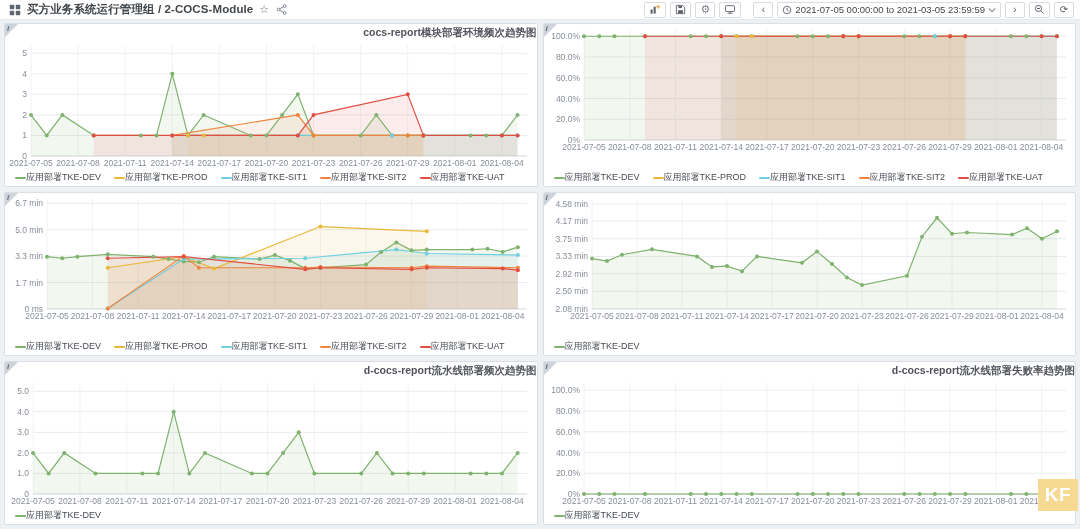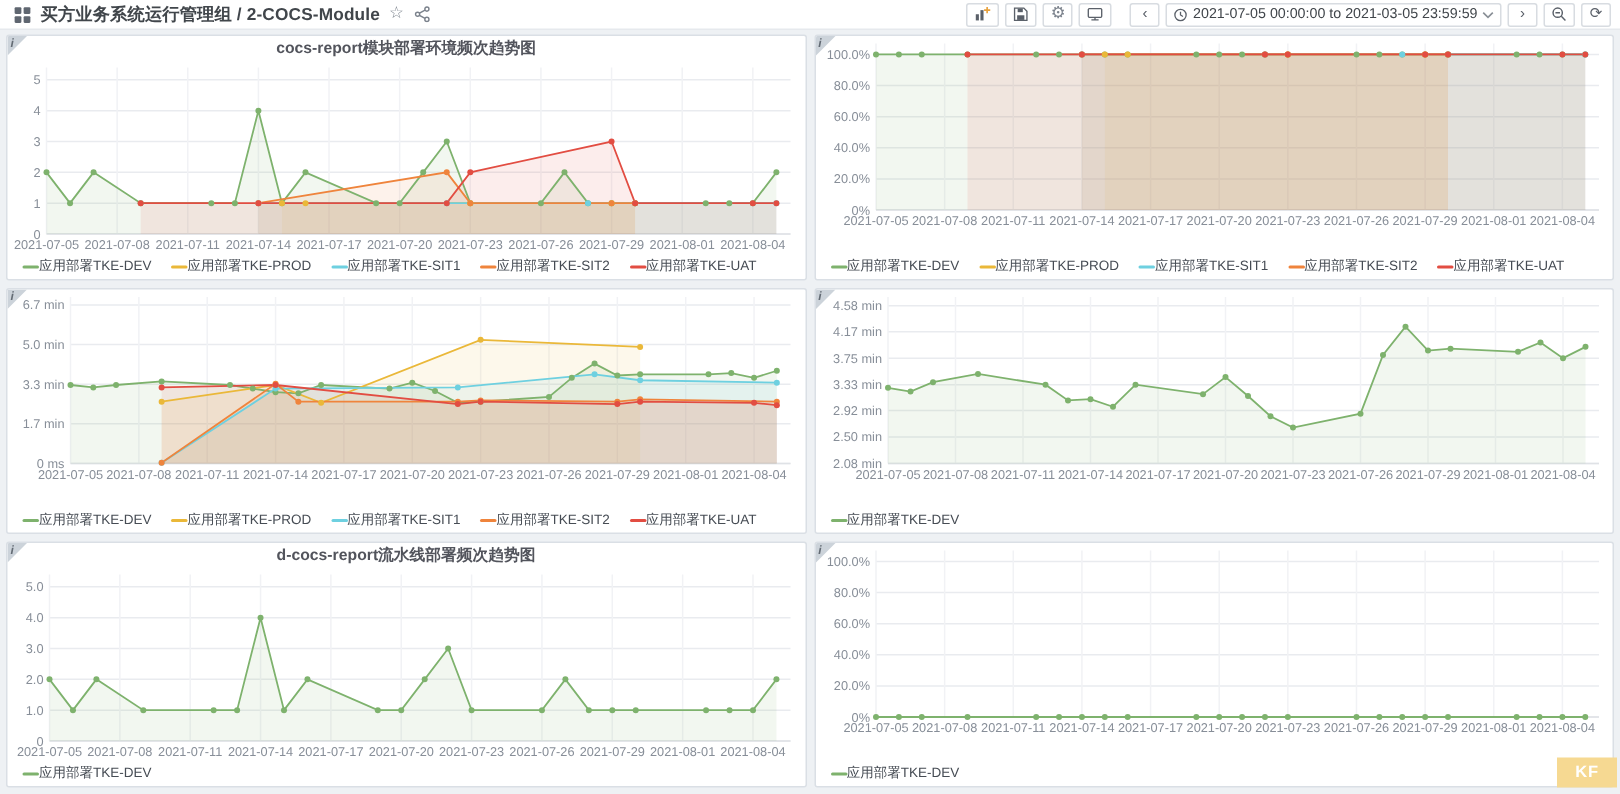--- a/index.html
+++ b/index.html
@@ -22,32 +22,32 @@
   .sep { width:4px; }
 
   
   .grid { display:grid; grid-template-columns:1fr 1fr; grid-template-rows:164px 164px 164px;
           gap:5px; padding:3px 4px 4px 4px; }
   .panel { background:#fff; border:1px solid #dadfe5; border-radius:2px; position:relative;
            display:flex; flex-direction:column; overflow:hidden; }
   .corner { position:absolute; top:0; left:0; width:0; height:0;
             border-top:13px solid #ccd3da; border-right:13px solid transparent; z-index:2; cursor:pointer; }
   .corner span { position:absolute; top:-13px; left:2px; font-size:8px; color:#636b74; font-style:italic; font-weight:700; }
-  .ptitle { height:16px; line-height:16px; text-align:center; font-size:10.5px; font-weight:600;
+  .ptitle { height:16px; line-height:16px; text-align:right; font-size:10.5px; font-weight:600;
             color:#52545c; cursor:pointer; flex:none; }
   .chart { flex:1 1 auto; min-height:0; cursor:crosshair; }
   .legend { flex:none; height:17px; display:flex; align-items:center; gap:13px; padding:0 10px;
             border-top:0; }
   .li { display:inline-flex; align-items:center; gap:0; font-size:9px; color:#464c54; cursor:pointer; white-space:nowrap; }
   .li i { width:11px; height:2px; border-radius:1px; display:inline-block; }
 
   
-  .wm { position:absolute; right:2px; bottom:4px; width:40px; height:20px; z-index:5;
+  .wm { position:absolute; right:2px; bottom:18px; width:40px; height:32px; z-index:5;
         display:flex; align-items:center; justify-content:center;
-        font-weight:700; font-size:11px; color:#ffffff; letter-spacing:.5px; }
+        font-weight:700; font-size:19px; color:#ffffff; letter-spacing:.5px; }
 
   svg text { font-family:"Liberation Sans","DejaVu Sans",sans-serif; }
 </style>
 </head>
 <body>
 
 <div class="topbar">
   <div class="tb-left">
     <span class="icon-sm">
       <svg width="12" height="12" viewBox="0 0 16 16" fill="#5f6670">
@@ -631,20 +631,21 @@
           <i style="background: rgb(126, 178, 109);"></i>
           <span>应用部署TKE-DEV</span>
         </span>
       </div>
   </div>
 
   <div class="panel">
     <div class="corner">
         <span>i</span>
       </div>
+    <div class="ptitle">d-cocs-report流水线部署失败率趋势图</div>
     <div class="chart"><svg width="532" height="129">
           <line x1="40" y1="116" x2="522" y2="116" stroke="#e9ebef" stroke-width="1"></line>
           <text x="36" y="119" text-anchor="end" font-size="8.5" fill="#878e98">0%</text>
           <line x1="40" y1="95.25233644859813" x2="522" y2="95.25233644859813" stroke="#e9ebef" stroke-width="1"></line>
           <text x="36" y="98.25233644859813" text-anchor="end" font-size="8.5" fill="#878e98">20.0%</text>
           <line x1="40" y1="74.50467289719626" x2="522" y2="74.50467289719626" stroke="#e9ebef" stroke-width="1"></line>
           <text x="36" y="77.50467289719626" text-anchor="end" font-size="8.5" fill="#878e98">40.0%</text>
           <line x1="40" y1="53.7570093457944" x2="522" y2="53.7570093457944" stroke="#e9ebef" stroke-width="1"></line>
           <text x="36" y="56.7570093457944" text-anchor="end" font-size="8.5" fill="#878e98">60.0%</text>
           <line x1="40" y1="33.00934579439253" x2="522" y2="33.00934579439253" stroke="#e9ebef" stroke-width="1"></line>

